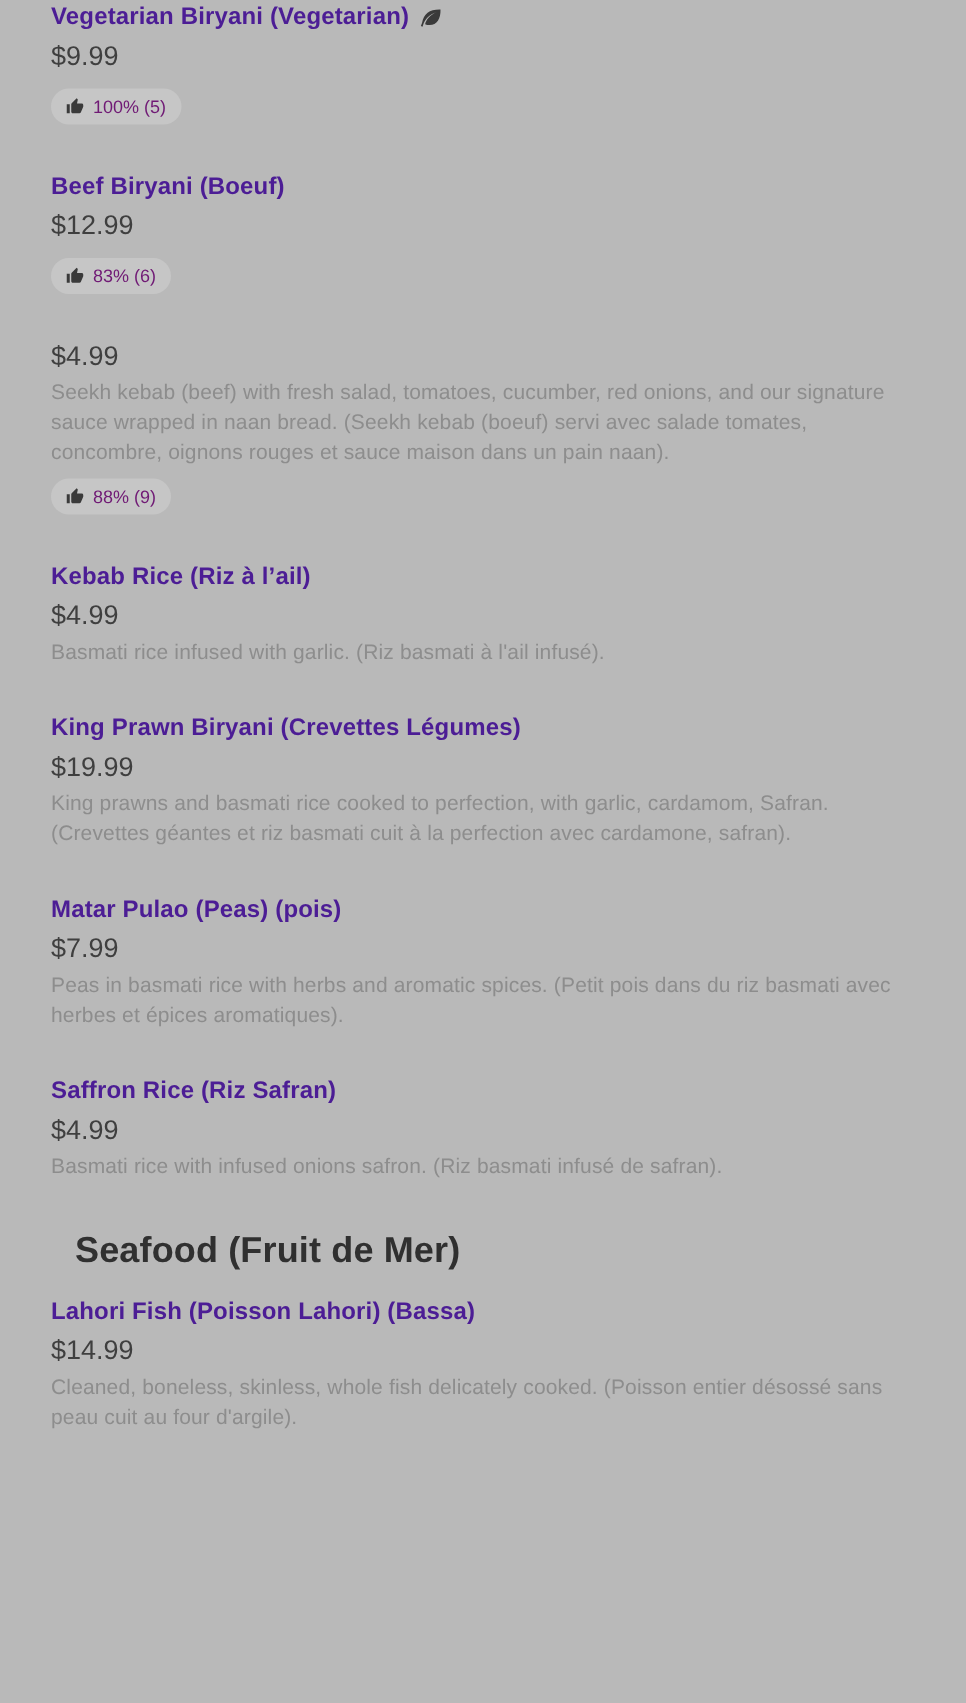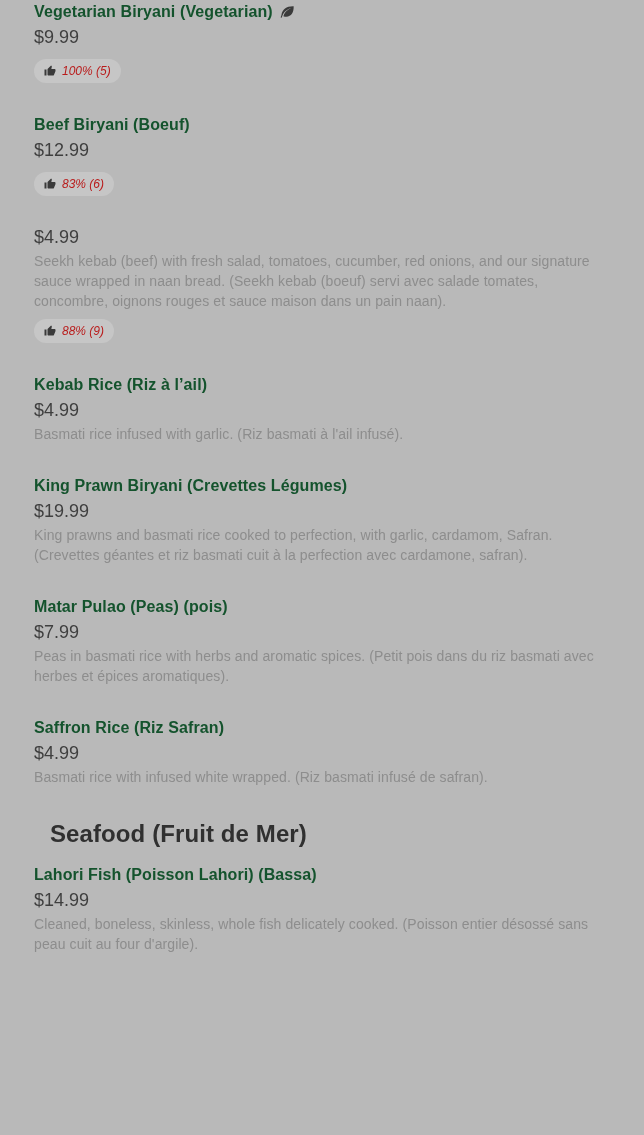--- a/index.html
+++ b/index.html
@@ -22,21 +22,21 @@
   .item-title-row {
     display: flex;
     align-items: center;
     gap: 7px;
   }
   .item-title {
     margin: 0;
     font-size: 16px;
     line-height: 20px;
     font-weight: 600;
-    color: #14532d;
+    color: #4c1d95;
     letter-spacing: 0.1px;
   }
   .leaf-icon {
     display: inline-flex;
     width: 16px;
     height: 16px;
     flex: 0 0 auto;
   }
   .leaf-icon svg { width: 16px; height: 16px; }
   .item-price {
@@ -56,22 +56,21 @@
   .rating-badge {
     margin-top: 8px;
     display: inline-flex;
     align-items: center;
     gap: 6px;
     height: 24px;
     padding: 0 10px;
     border-radius: 12px;
     background: #c6c6c6;
     font-size: 12px;
-    color: #b91c1c;
-    font-style: italic;
+    color: #701a75;
   }
   .thumb-icon {
     display: inline-flex;
     width: 12px;
     height: 12px;
   }
   .thumb-icon svg { width: 12px; height: 12px; }
   .section-heading {
     margin: 26px 0 16px 16px;
     font-size: 24px;
@@ -156,21 +155,21 @@
     </div>
     <div class="item-price">$7.99</div>
     <p class="item-desc">Peas in basmati rice with herbs and aromatic spices. (Petit pois dans du riz basmati avec herbes et épices aromatiques).</p>
   </div>
 
   <div class="item">
     <div class="item-title-row">
       <h3 class="item-title">Saffron Rice (Riz Safran)</h3>
     </div>
     <div class="item-price">$4.99</div>
-    <p class="item-desc">Basmati rice with infused white wrapped. (Riz basmati infusé de safran).</p>
+    <p class="item-desc">Basmati rice with infused onions safron. (Riz basmati infusé de safran).</p>
   </div>
 
   <h2 class="section-heading">Seafood (Fruit de Mer)</h2>
 
   <div class="item">
     <div class="item-title-row">
       <h3 class="item-title">Lahori Fish (Poisson Lahori) (Bassa)</h3>
     </div>
     <div class="item-price">$14.99</div>
     <p class="item-desc">Cleaned, boneless, skinless, whole fish delicately cooked. (Poisson entier désossé sans peau cuit au four d'argile).</p>

